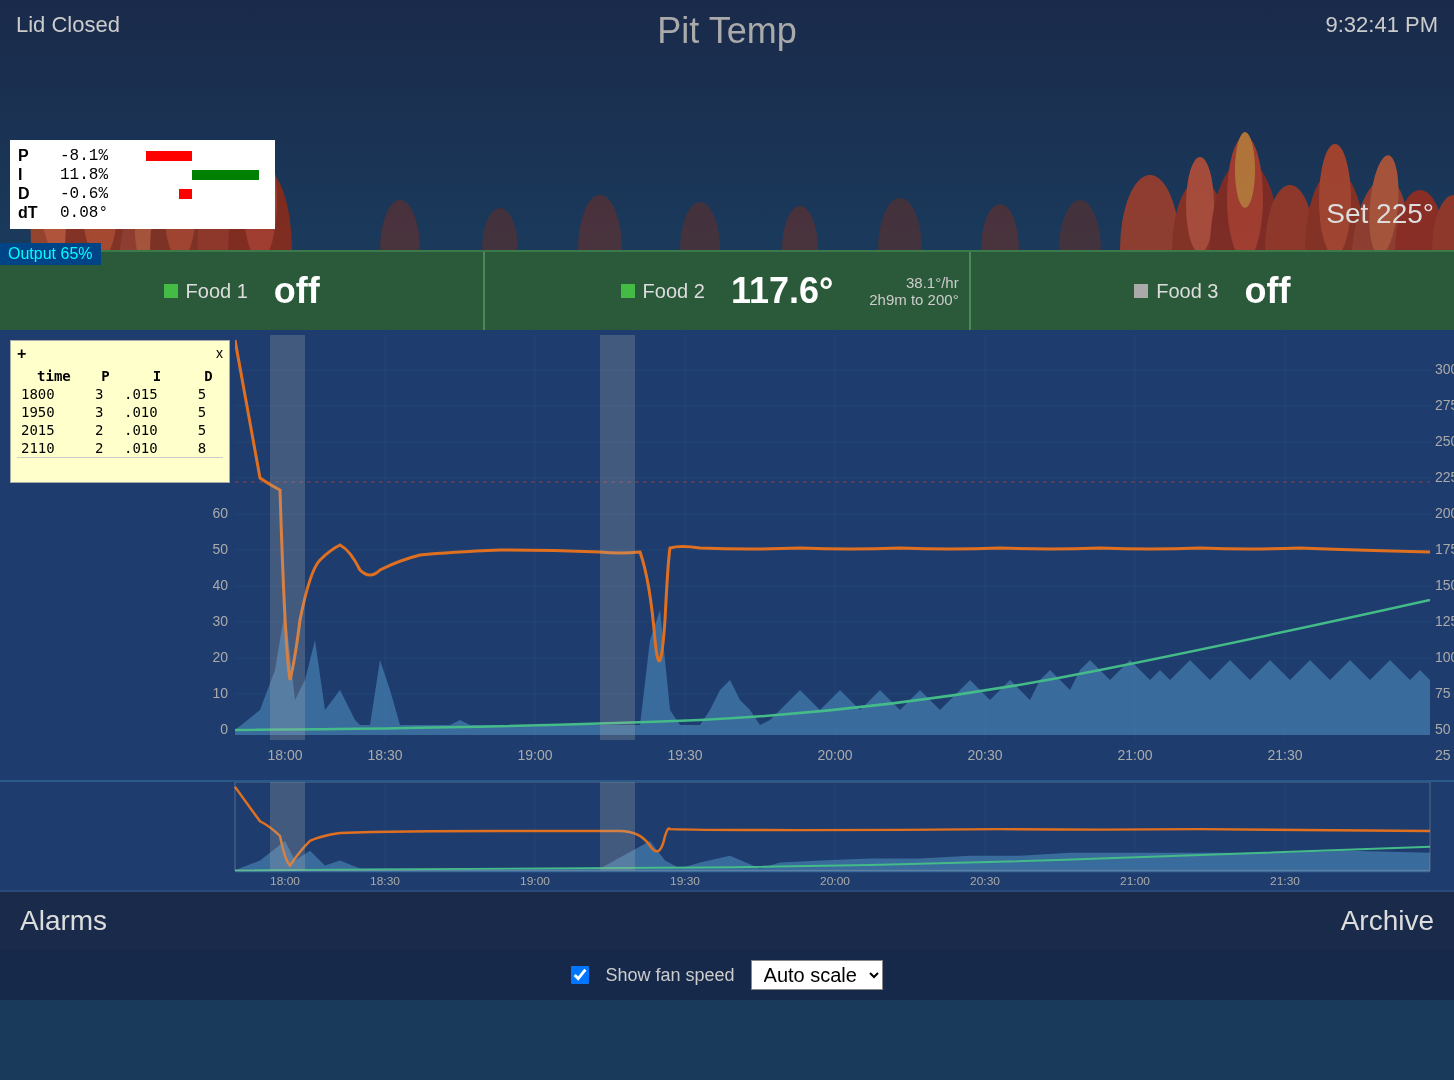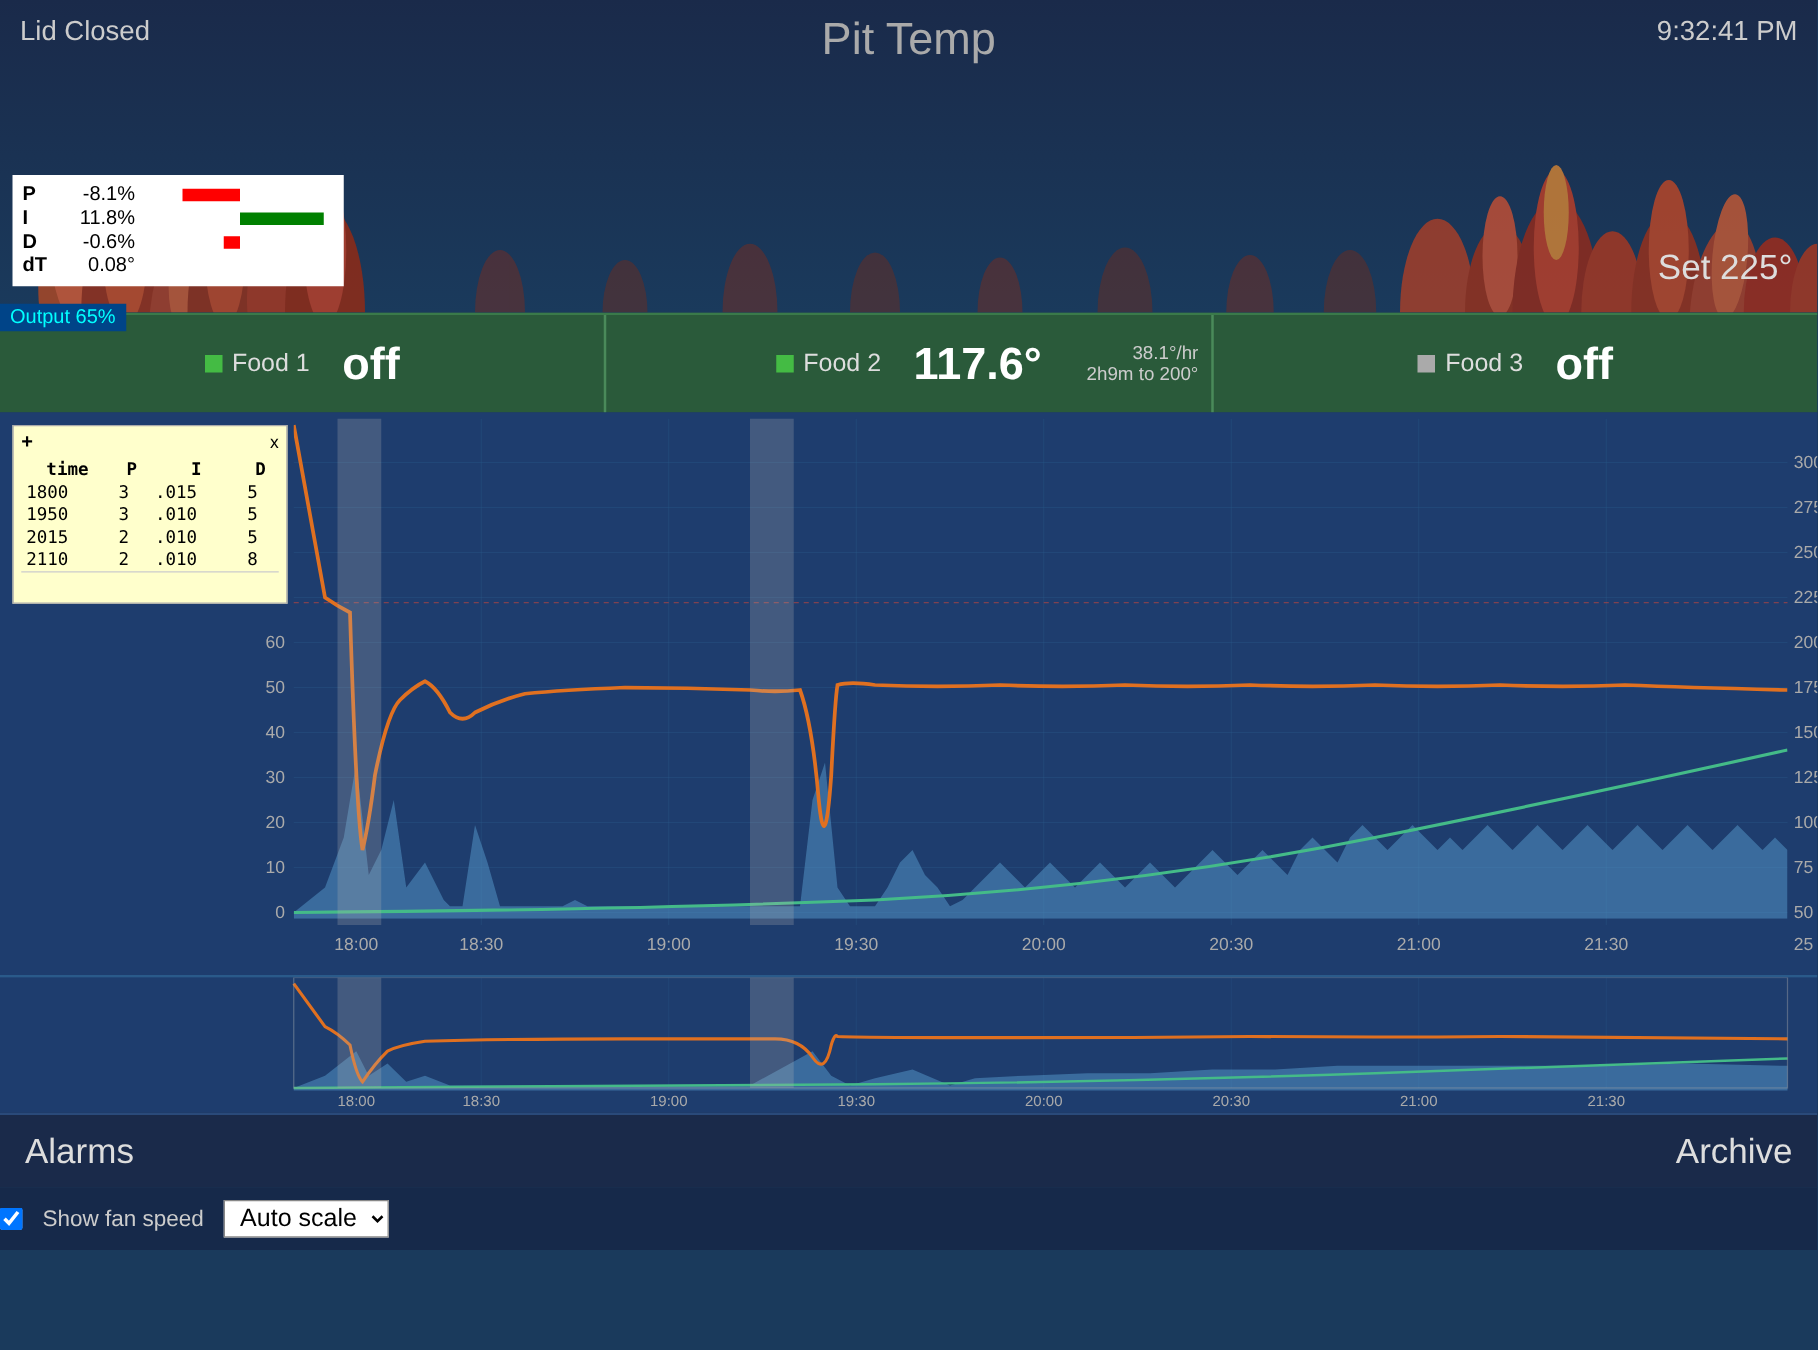--- a/index.html
+++ b/index.html
@@ -96,20 +96,21 @@
     }
 
     .pid-label {
       width: 30px;
       font-weight: bold;
     }
 
     .pid-value {
       width: 60px;
       text-align: right;
+      font-family: Liberation Mono, monospace;
     }
 
     .pid-bar-container {
       flex: 1;
       height: 14px;
       position: relative;
       margin-left: 8px;
     }
 
     .pid-bar {
@@ -282,20 +283,21 @@
       padding: 6px 20px;
     }
 
     
     #fan-bar {
       width: 100%;
       height: 50px;
       background: #16294a;
       display: flex;
       align-items: center;
+      justify-content: center;
       gap: 16px;
     }
 
     #fan-checkbox {
       width: 18px;
       height: 18px;
     }
 
     #fan-label {
       font-size: 18px;

